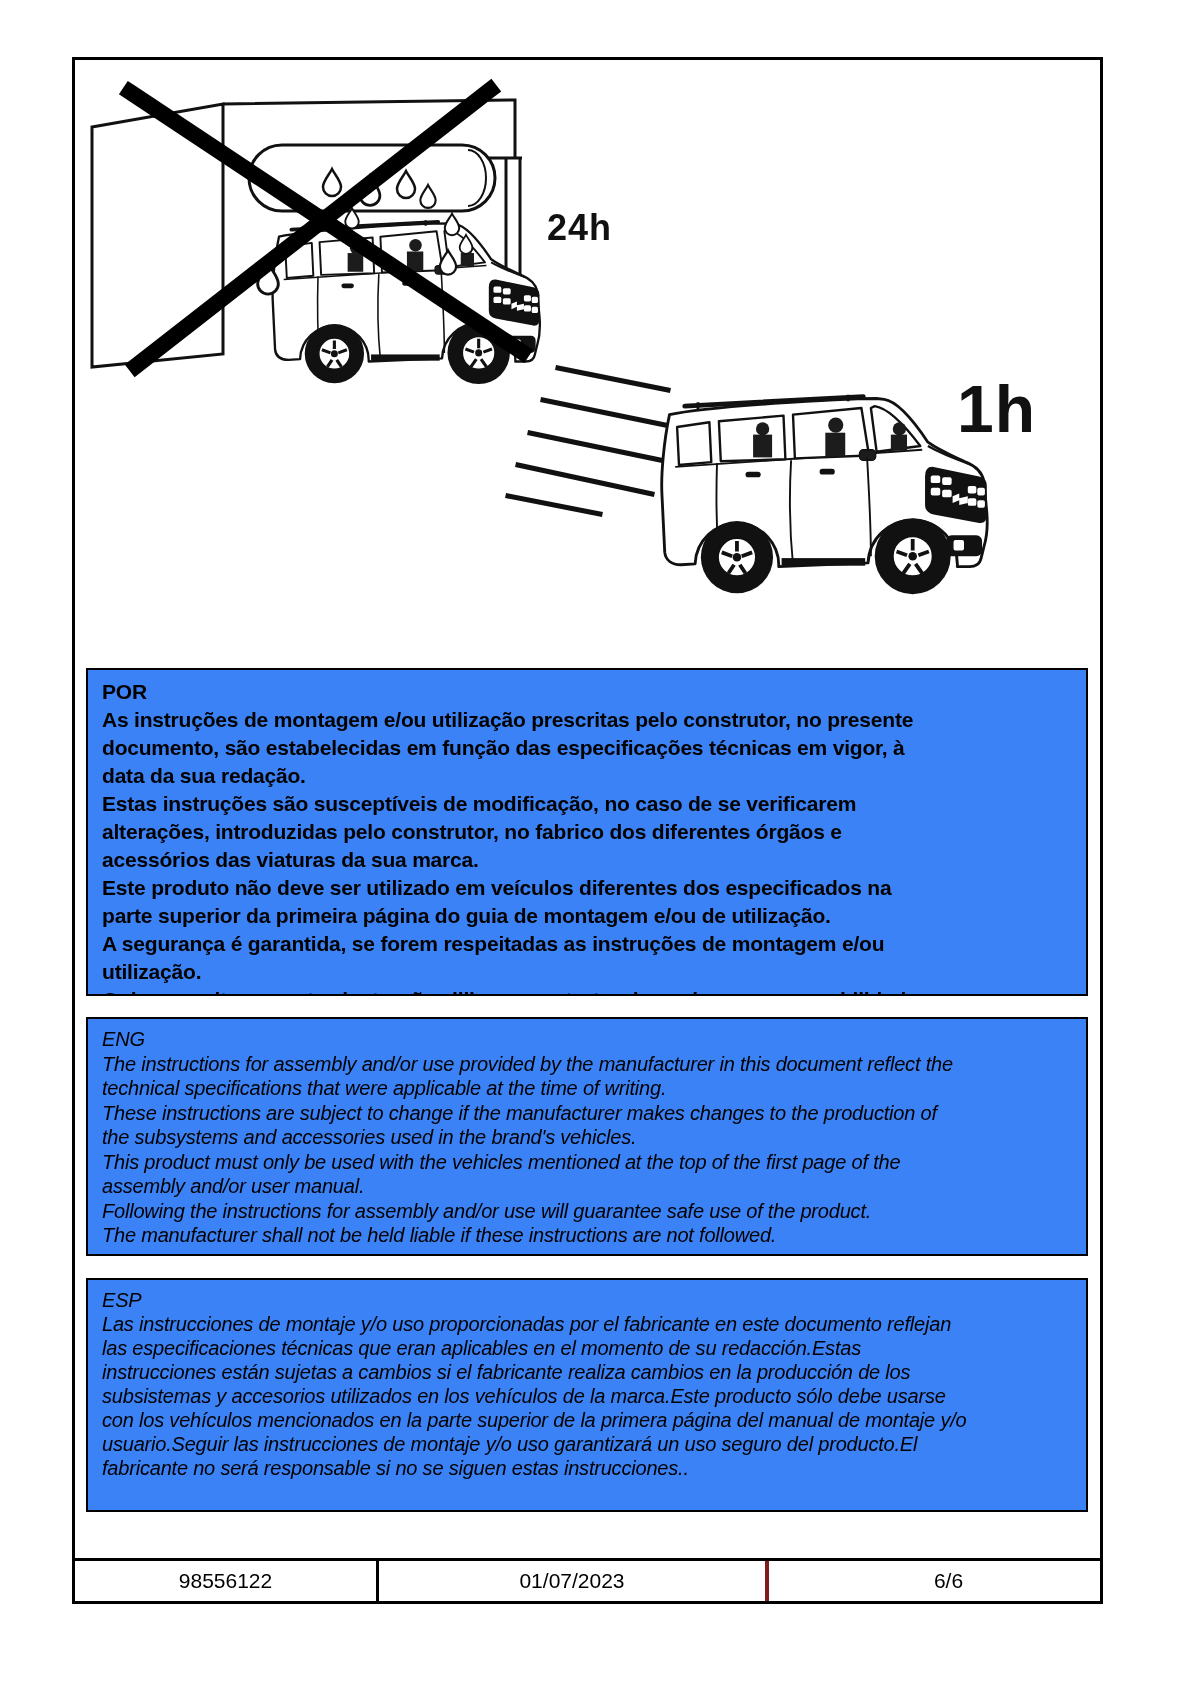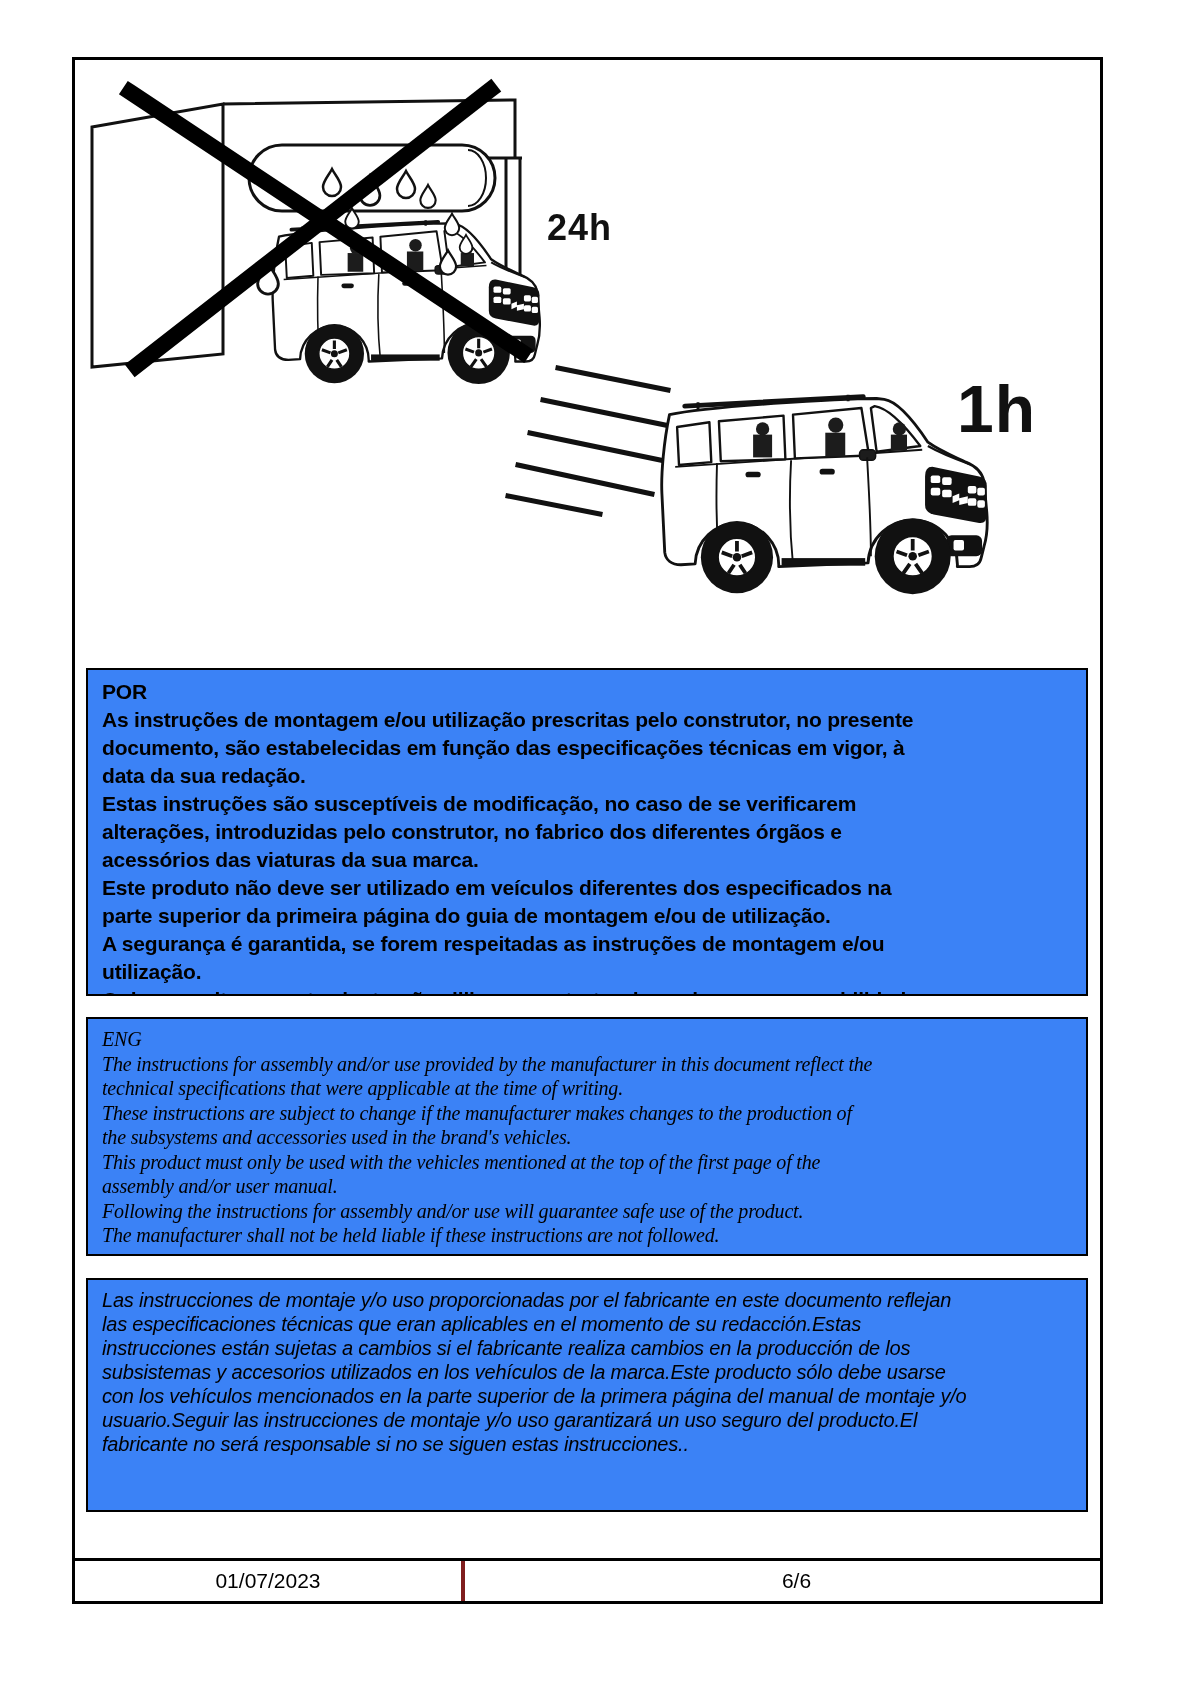--- a/index.html
+++ b/index.html
@@ -21,21 +21,21 @@
   #label-24h { left:547px; top:210px; font-size:36px; }
   #label-1h  { left:957px; top:376px; font-size:66px; }
   .notice {
     position:absolute; left:86px; width:1002px;
     border:2px solid #000; box-sizing:border-box;
     padding:8px 14px; overflow:hidden; background:#3b82f6;
   }
   .notice-title { white-space:pre; }
   .notice-body  { white-space:pre; }
   #notice-por { top:668px;  height:328px; font-weight:bold; font-size:21px; line-height:28px; letter-spacing:-0.2px; }
-  #notice-eng { top:1017px; height:239px; font-style:italic; font-size:20px; line-height:24.5px; letter-spacing:-0.2px;font-family:Liberation Serif, serif; }
+  #notice-eng { top:1017px; height:239px; font-style:italic; font-size:20px; line-height:24.5px; letter-spacing:-0.2px; }
   #notice-esp { top:1278px; height:234px; font-style:italic; font-size:20px; line-height:24px;   letter-spacing:-0.2px; }
   .footer-table {
     position:absolute; left:75px; top:1558px; width:1025px; height:43px;
     border-top:3px solid #000; box-sizing:border-box;
     display:flex; align-items:stretch; font-size:21px;
   }
   .footer-cell {
     display:flex; align-items:center; justify-content:center;
     box-sizing:border-box; height:100%;
   }
@@ -180,25 +180,27 @@
 technical specifications that were applicable at the time of writing.
 These instructions are subject to change if the manufacturer makes changes to the production of
 the subsystems and accessories used in the brand's vehicles.
 This product must only be used with the vehicles mentioned at the top of the first page of the
 assembly and/or user manual.
 Following the instructions for assembly and/or use will guarantee safe use of the product.
 The manufacturer shall not be held liable if these instructions are not followed.</div>
 </div>
 
 <div id="notice-esp" class="notice">
+  <div class="notice-title">ESP</div>
   <div class="notice-body">Las instrucciones de montaje y/o uso proporcionadas por el fabricante en este documento reflejan
 las especificaciones técnicas que eran aplicables en el momento de su redacción.Estas
 instrucciones están sujetas a cambios si el fabricante realiza cambios en la producción de los
 subsistemas y accesorios utilizados en los vehículos de la marca.Este producto sólo debe usarse
 con los vehículos mencionados en la parte superior de la primera página del manual de montaje y/o
 usuario.Seguir las instrucciones de montaje y/o uso garantizará un uso seguro del producto.El
 fabricante no será responsable si no se siguen estas instrucciones..</div>
 </div>
 
 <div class="footer-table">
+  <div class="footer-cell c1">98556122</div>
   <div class="footer-cell c2">01/07/2023</div>
   <div class="footer-cell c3">6/6</div>
 </div>
 
 </body></html>

